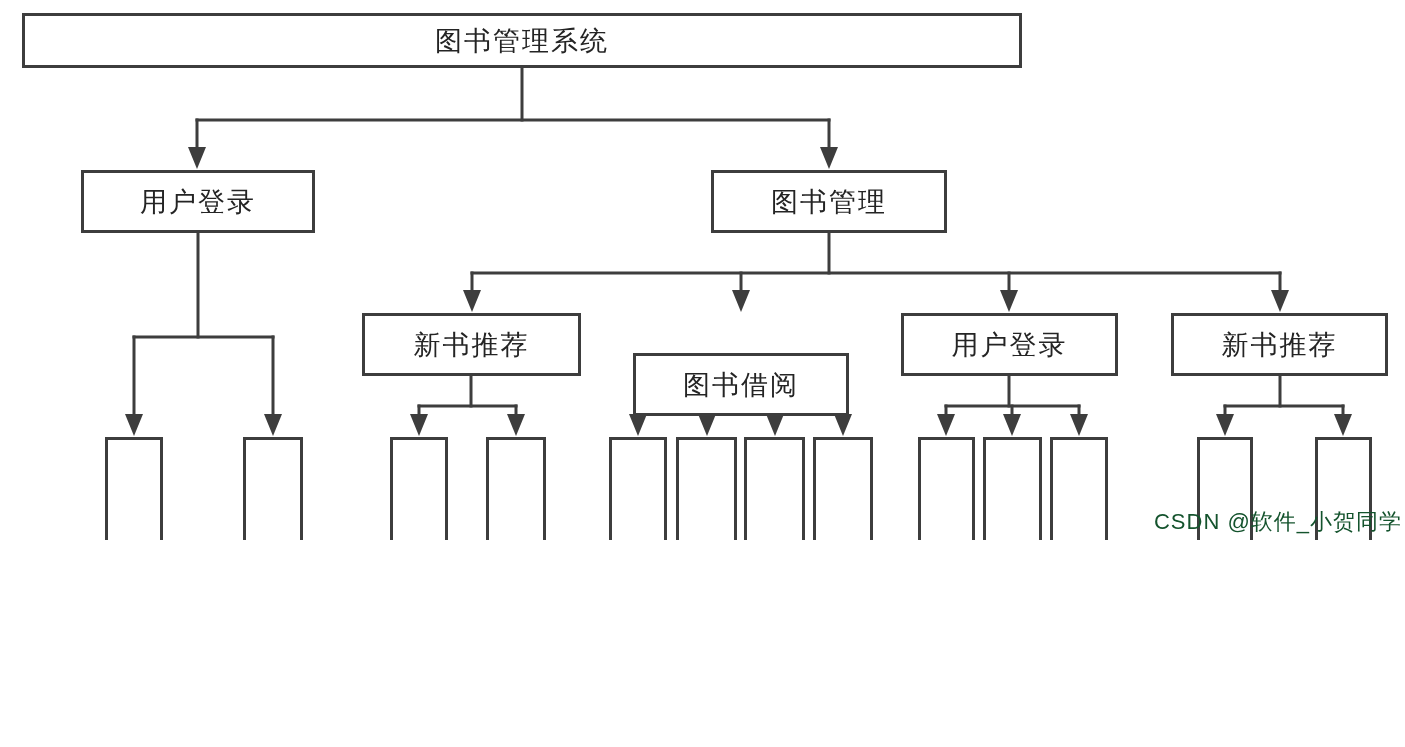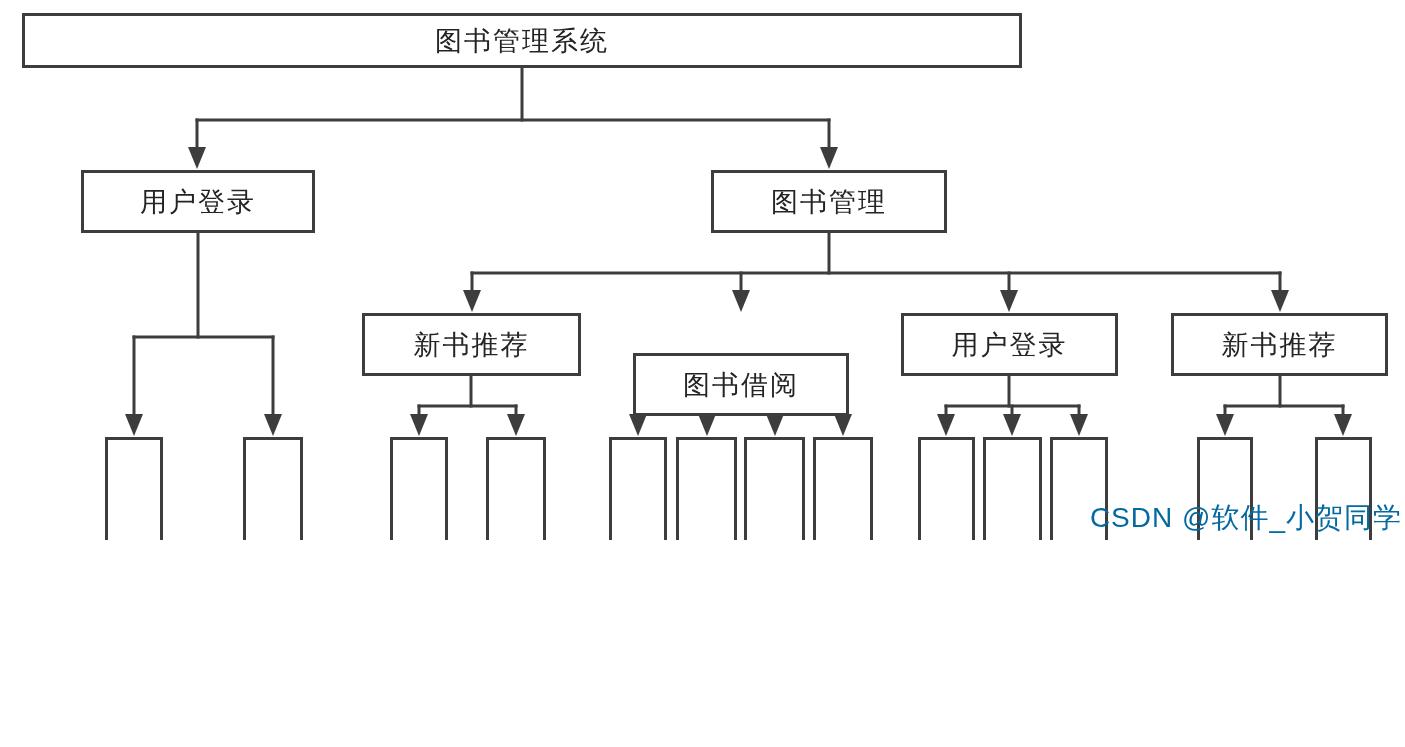--- a/index.html
+++ b/index.html
@@ -49,22 +49,22 @@
     font-size: 26px;
     letter-spacing: 4px;
     line-height: 1;
     color: #242424;
   }
   #watermark {
     position: absolute;
     right: 3px;
     bottom: 3px;
     z-index: 3;
-    font-size: 28px;
-    color: #0369a1;
+    font-size: 22px;
+    color: #14532d;
     letter-spacing: 1px;
     white-space: nowrap;
   }
 </style>
 </head>
 <body>
 
 <div id="stage">
 
   <svg id="connectors" width="1405" height="747" viewBox="0 0 1405 747">

